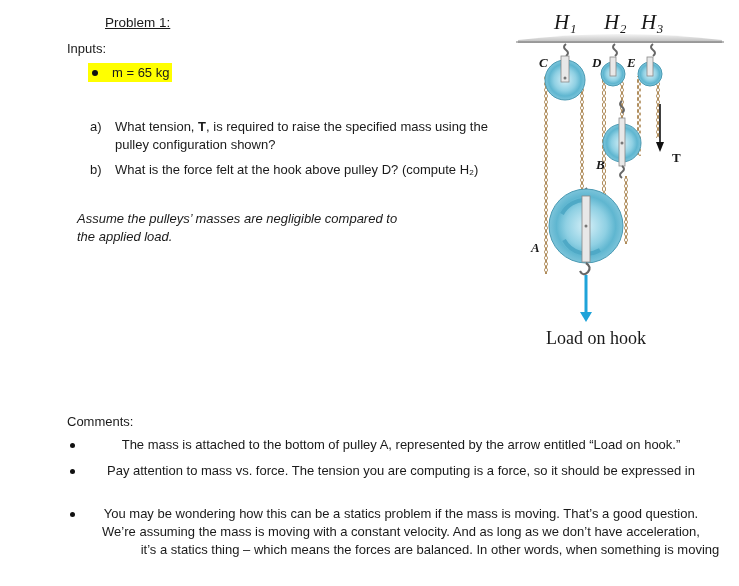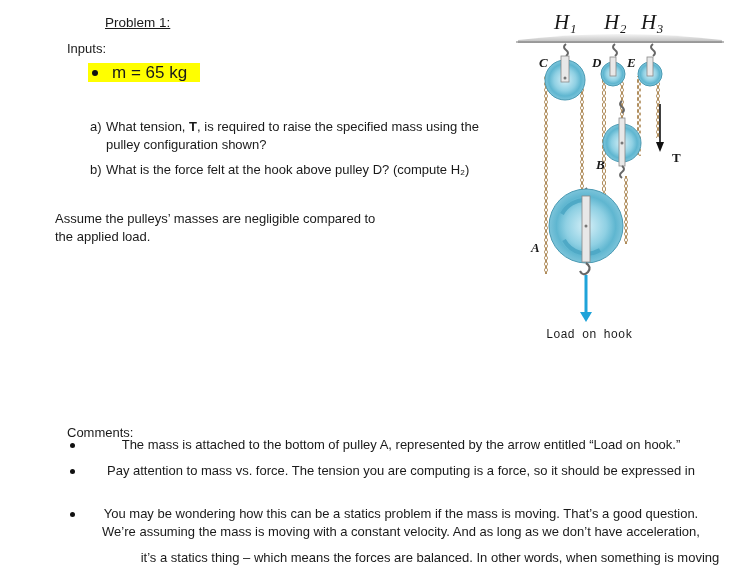--- a/index.html
+++ b/index.html
@@ -2,34 +2,34 @@
 <html><head>
 <meta charset="utf-8">
 <style>
   html, body { margin:0; padding:0; background:#ffffff; }
   body { width:739px; height:586px; position:relative; overflow:hidden;
          font-family:"Liberation Sans", "DejaVu Sans", sans-serif; color:#1a1a1a; }
   .abs { position:absolute; }
   .txt { font-size:13px; line-height:18px; }
   .title { left:67px; top:14px; font-size:13.5px; text-decoration:underline;margin-left:38px; }
   .inputs { left:67px; top:40px; }
-  .hl { left:88px; top:63px; background:#ffff00; padding:0 13px 0 4px; height:19px; line-height:19px; font-size:17px; }
+  .hl { left:88px; top:63px; background:#ffff00; padding:0 3px 0 4px; height:19px; line-height:19px; font-size:13px; }
   .hl .bullet { display:inline-block; width:6px; height:6px; border-radius:50%; background:#111; margin:0 14px 2px 0; vertical-align:middle; }
   .q { left:90px; width:410px; }
   .q .lab { position:absolute; left:0; }
-  .q .body { position:absolute; left:16px; width:395px; }
-  .assume { left:55px; top:210px; width:340px; }
-  .comments-h { left:67px; top:424px;text-align:right; }
+  .q .body { position:absolute; left:25px; width:395px; }
+  .assume { left:77px; top:210px; width:340px;font-style:italic; }
+  .comments-h { left:67px; top:413px;text-align:right; }
   .c-item { left:67px; width:650px; }
   .c-item .dot { position:absolute; left:3px; top:7px; width:5px; height:5px; border-radius:50%; background:#111; }
   .c-item .ct { position:absolute; left:24px; width:620px;text-align:center; }
   .diagram { left:510px; top:0; width:229px; height:360px; }
   .lbl-it { font-family:"Liberation Serif", "DejaVu Serif", serif; font-style:italic; font-size:21px; }
   .lbl-b { font-family:"Liberation Serif", "DejaVu Serif", serif; font-weight:bold; font-style:italic; font-size:13px; }
-  .caption { font-family:Liberation Mono, monospace; font-size:12px; }
+  .caption { font-family:Liberation Serif, serif; font-size:18px; }
 </style>
 </head>
 <body>
 
 <div class="abs txt title">Problem 1:</div>
 <div class="abs txt inputs">Inputs:</div>
 <div class="abs hl">
   <span class="bullet"></span><span>m = 65 kg</span>
 </div>
 
@@ -149,14 +149,14 @@
 
 <div class="abs txt c-item" style="top:462px;height:38px;">
   <span class="dot"></span>
   <span class="ct" style="top:0;">Pay attention to mass vs. force.  The tension you are computing is a force, so it should be expressed in</span>
 </div>
 
 <div class="abs txt c-item" style="top:505px;height:76px;">
   <span class="dot"></span>
   <span class="ct" style="top:18px;">We’re assuming the mass is moving with a constant velocity.  And as long as we don’t have acceleration,</span>
   <span class="ct" style="top:0;">You may be wondering how this can be a statics problem if the mass is moving.  That’s a good question.</span>
-  <span class="ct" style="top:44px;padding-left:29px;">it’s a statics thing – which means the forces are balanced.  In other words, when something is moving</span>
+  <span class="ct" style="top:36px;padding-left:29px;">it’s a statics thing – which means the forces are balanced.  In other words, when something is moving</span>
 </div>
 
 </body></html>

